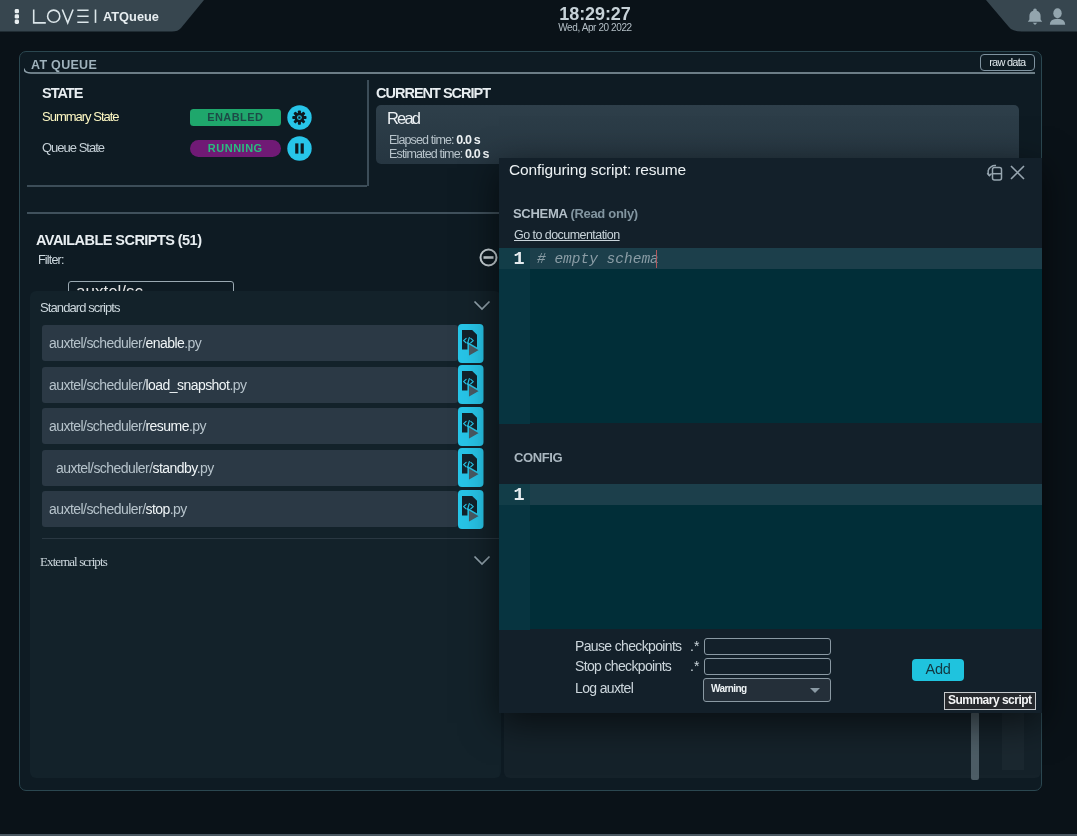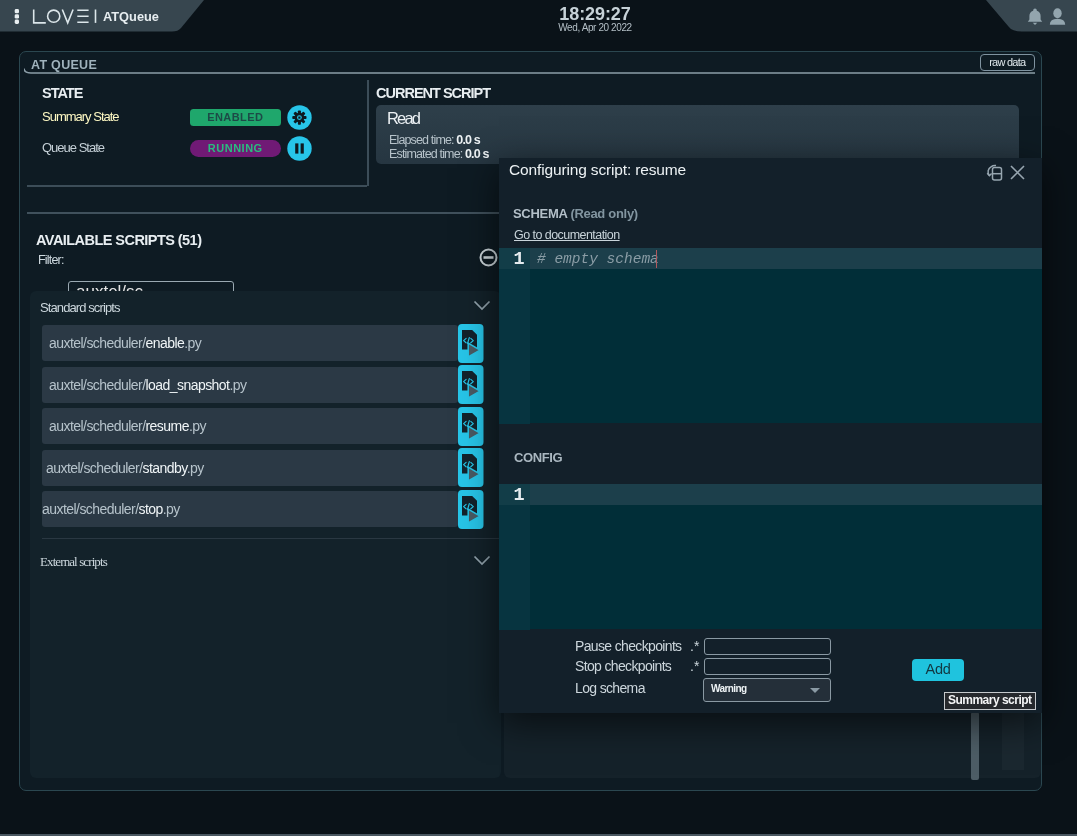--- a/index.html
+++ b/index.html
@@ -131,32 +131,32 @@
 <svg class="abs" style="left:457.5px;top:406.5px" width="25.5" height="39" viewBox="0 0 25.5 39">
 <rect x="0" y="0" width="25.5" height="39" rx="4" fill="#27c5e8"></rect>
 <path d="M4,6 h10.2 l4.8,4.8 v14.7 h-15 z" fill="#13222b"></path>
 <g stroke="#27c5e8" stroke-width="1.2" fill="none" stroke-linecap="round" stroke-linejoin="round">
 <path d="M8.1,14.4 l-2.5,2.2 2.5,2.2"></path>
       <path d="M11.3,13.6 l-1.7,5.8"></path>
       <path d="M12.8,14.4 l2.5,2.2 -2.5,2.2"></path>
 </g>
 <path d="M10.2,19.2 L22,26.1 L10.2,33 z" fill="#4a5a63" stroke="#27c5e8" stroke-width="1.5"></path>
 </svg>
-<div class="abs nw" style="left:41.5px;top:449.5px;width:416px;height:36px;border-radius:3px;background:#2b3945;font-size:14px;letter-spacing:-0.55px;line-height:36px;color:#b6c3cb;padding-left:4px;">auxtel/scheduler/<span style="color:#f0f5f7;">standby</span>.py</div>
+<div class="abs nw" style="left:41.5px;top:449.5px;width:416px;height:36px;border-radius:3px;background:#2b3945;font-size:14px;letter-spacing:-0.55px;line-height:36px;color:#b6c3cb;padding-left:14px;">auxtel/scheduler/<span style="color:#f0f5f7;">standby</span>.py</div>
 <svg class="abs" style="left:457.5px;top:448.0px" width="25.5" height="39" viewBox="0 0 25.5 39">
 <rect x="0" y="0" width="25.5" height="39" rx="4" fill="#27c5e8"></rect>
 <path d="M4,6 h10.2 l4.8,4.8 v14.7 h-15 z" fill="#13222b"></path>
 <g stroke="#27c5e8" stroke-width="1.2" fill="none" stroke-linecap="round" stroke-linejoin="round">
 <path d="M8.1,14.4 l-2.5,2.2 2.5,2.2"></path>
       <path d="M11.3,13.6 l-1.7,5.8"></path>
       <path d="M12.8,14.4 l2.5,2.2 -2.5,2.2"></path>
 </g>
 <path d="M10.2,19.2 L22,26.1 L10.2,33 z" fill="#4a5a63" stroke="#27c5e8" stroke-width="1.5"></path>
 </svg>
-<div class="abs nw" style="left:41.5px;top:491px;width:416px;height:36px;border-radius:3px;background:#2b3945;font-size:14px;letter-spacing:-0.55px;line-height:36px;color:#b6c3cb;">auxtel/scheduler/<span style="color:#f0f5f7;">stop</span>.py</div>
+<div class="abs nw" style="left:41.5px;top:491px;width:416px;height:36px;border-radius:3px;background:#2b3945;font-size:14px;letter-spacing:-0.55px;line-height:36px;color:#b6c3cb;padding-left:7px;">auxtel/scheduler/<span style="color:#f0f5f7;">stop</span>.py</div>
 <svg class="abs" style="left:457.5px;top:489.5px" width="25.5" height="39" viewBox="0 0 25.5 39">
 <rect x="0" y="0" width="25.5" height="39" rx="4" fill="#27c5e8"></rect>
 <path d="M4,6 h10.2 l4.8,4.8 v14.7 h-15 z" fill="#13222b"></path>
 <g stroke="#27c5e8" stroke-width="1.2" fill="none" stroke-linecap="round" stroke-linejoin="round">
 <path d="M8.1,14.4 l-2.5,2.2 2.5,2.2"></path>
       <path d="M11.3,13.6 l-1.7,5.8"></path>
       <path d="M12.8,14.4 l2.5,2.2 -2.5,2.2"></path>
 </g>
 <path d="M10.2,19.2 L22,26.1 L10.2,33 z" fill="#4a5a63" stroke="#27c5e8" stroke-width="1.5"></path>
 </svg>
@@ -202,21 +202,21 @@
 <div class="abs" style="left:498.5px;top:484px;width:542.5px;height:20.5px;background:#1c3f4b;"></div>
 <div class="abs" style="left:498.5px;top:484px;width:30.5px;height:20.5px;background:#123d48;"></div>
 <div class="abs" style="left:498.5px;top:487px;width:25.5px;text-align:right;font-family:'Liberation Mono',monospace;font-size:18.5px;font-weight:bold;color:#e4ebee;line-height:1;">1</div>
 
 <div class="abs nw" style="left:575px;top:639px;font-size:14px;letter-spacing:-0.65px;color:#ccd6dc;line-height:1;">Pause checkpoints</div>
 <div class="abs nw" style="left:689.5px;top:639px;font-size:14px;color:#ccd6dc;line-height:1;">.*</div>
 <div class="abs" style="left:704px;top:637.5px;width:127px;height:17px;border:1px solid #8a99a3;border-radius:3px;"></div>
 <div class="abs nw" style="left:575px;top:659px;font-size:14px;letter-spacing:-0.65px;color:#ccd6dc;line-height:1;">Stop checkpoints</div>
 <div class="abs nw" style="left:689.5px;top:659px;font-size:14px;color:#ccd6dc;line-height:1;">.*</div>
 <div class="abs" style="left:704px;top:657.5px;width:127px;height:17px;border:1px solid #8a99a3;border-radius:3px;"></div>
-<div class="abs nw" style="left:575px;top:681px;font-size:14px;letter-spacing:-0.65px;color:#ccd6dc;line-height:1;">Log schema</div>
+<div class="abs nw" style="left:575px;top:681px;font-size:14px;letter-spacing:-0.65px;color:#ccd6dc;line-height:1;">Log auxtel</div>
 <div class="abs" style="left:703px;top:677.5px;width:128px;height:24px;border:1px solid #8a99a3;border-radius:3px;background:#242f39;"></div>
 <div class="abs nw" style="left:711px;top:683.5px;font-size:10px;letter-spacing:-0.6px;font-weight:bold;color:#eef3f5;line-height:1;">Warning</div>
 <div class="abs" style="left:810px;top:687.5px;width:0;height:0;border-left:5.5px solid transparent;border-right:5.5px solid transparent;border-top:5.5px solid #8a9aa4;"></div>
 
 <div class="abs" style="left:911.5px;top:659px;width:52px;height:21.5px;border-radius:4px;background:#1fc3de;color:#123740;font-size:14.5px;letter-spacing:-0.3px;text-align:center;line-height:21px;">Add</div>
 <div class="abs nw" style="left:943.5px;top:691.5px;width:91.5px;height:18px;background:#26292d;border:1px solid #c6cacd;color:#f4f5f6;font-size:12px;letter-spacing:-0.5px;font-weight:bold;text-align:center;line-height:15.5px;">Summary script</div>
 
 <div class="abs" style="left:0;top:833.5px;width:1077px;height:2.5px;background:#4a5761;"></div>
 
 </body></html>

